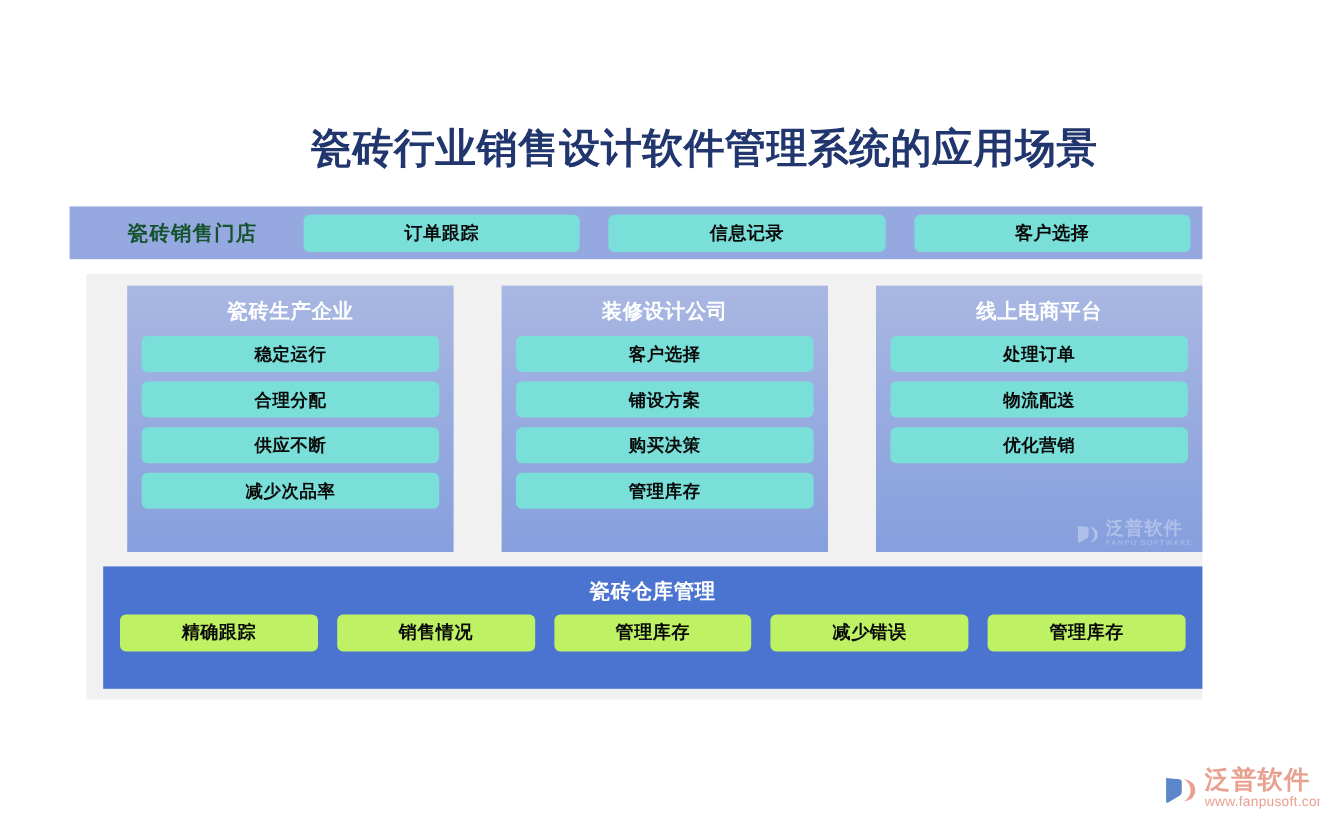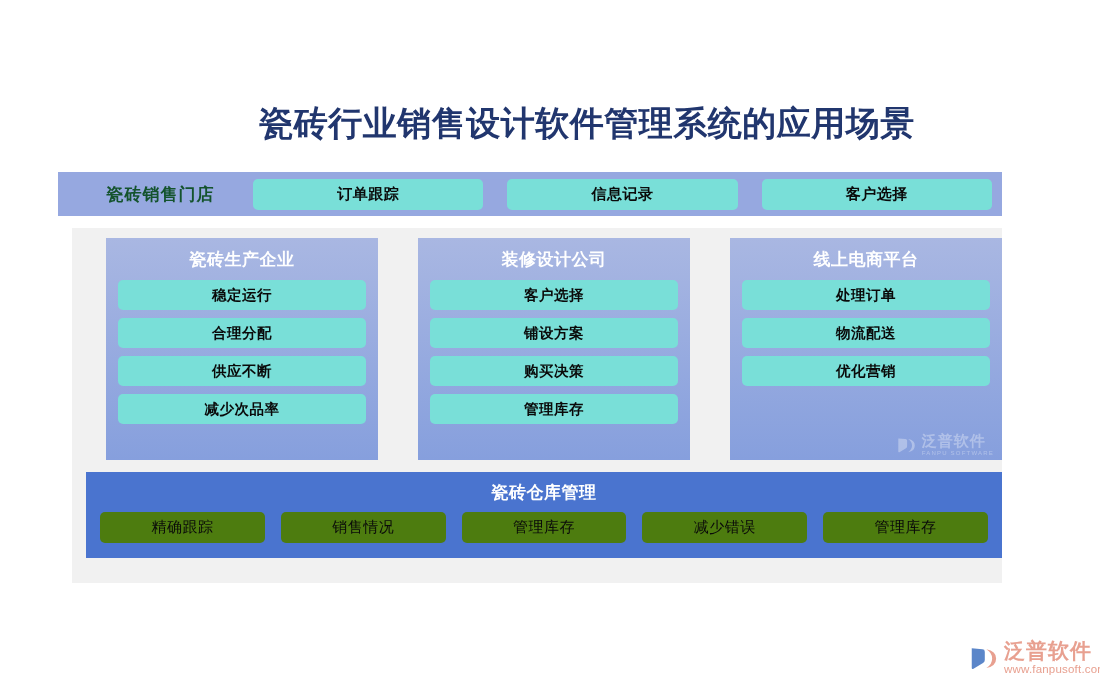--- a/index.html
+++ b/index.html
@@ -126,21 +126,21 @@
     justify-content: center;
     letter-spacing: 0.5px;
   }
 
   
   #bottom-panel {
     position: absolute;
     top: 472px;
     left: 86px;
     width: 916px;
-    height: 86px;
+    height: 102px;
     background: #4a74cf;
     display: flex;
     flex-direction: column;
     align-items: center;
     padding: 9px 14px 0 14px;
     box-sizing: border-box;
   }
   #bottom-panel .bp-title {
     color: #ffffff;
     font-size: 17px;
@@ -149,25 +149,25 @@
     margin-bottom: 8px;
   }
   #bottom-panel .bp-items {
     display: flex;
     gap: 16px;
     width: 100%;
   }
   .bp-item {
     flex: 1;
     height: 31px;
-    background: #4d7c0f;
+    background: #bef264;
     border-radius: 5px;
     color: #0a0a0a;
     font-size: 15px;
-    font-weight: normal;
+    font-weight: bold;
     display: flex;
     align-items: center;
     justify-content: center;
     letter-spacing: 0.5px;
     text-align: center;
   }
 
   
   .card-watermark {
     position: absolute;

